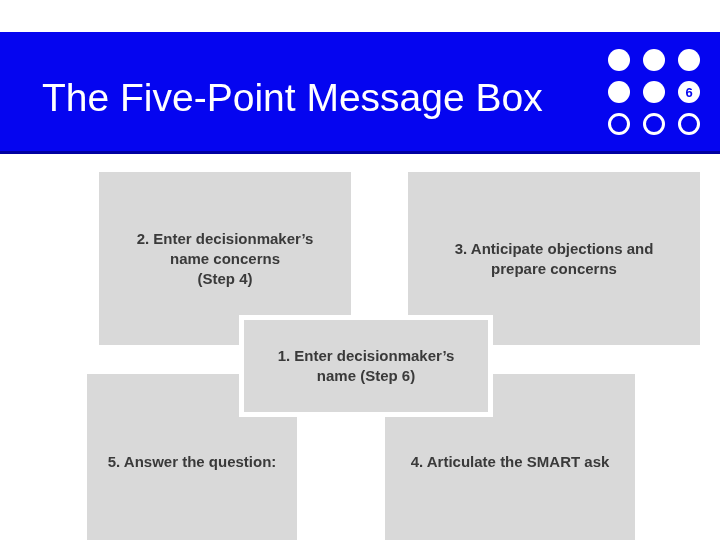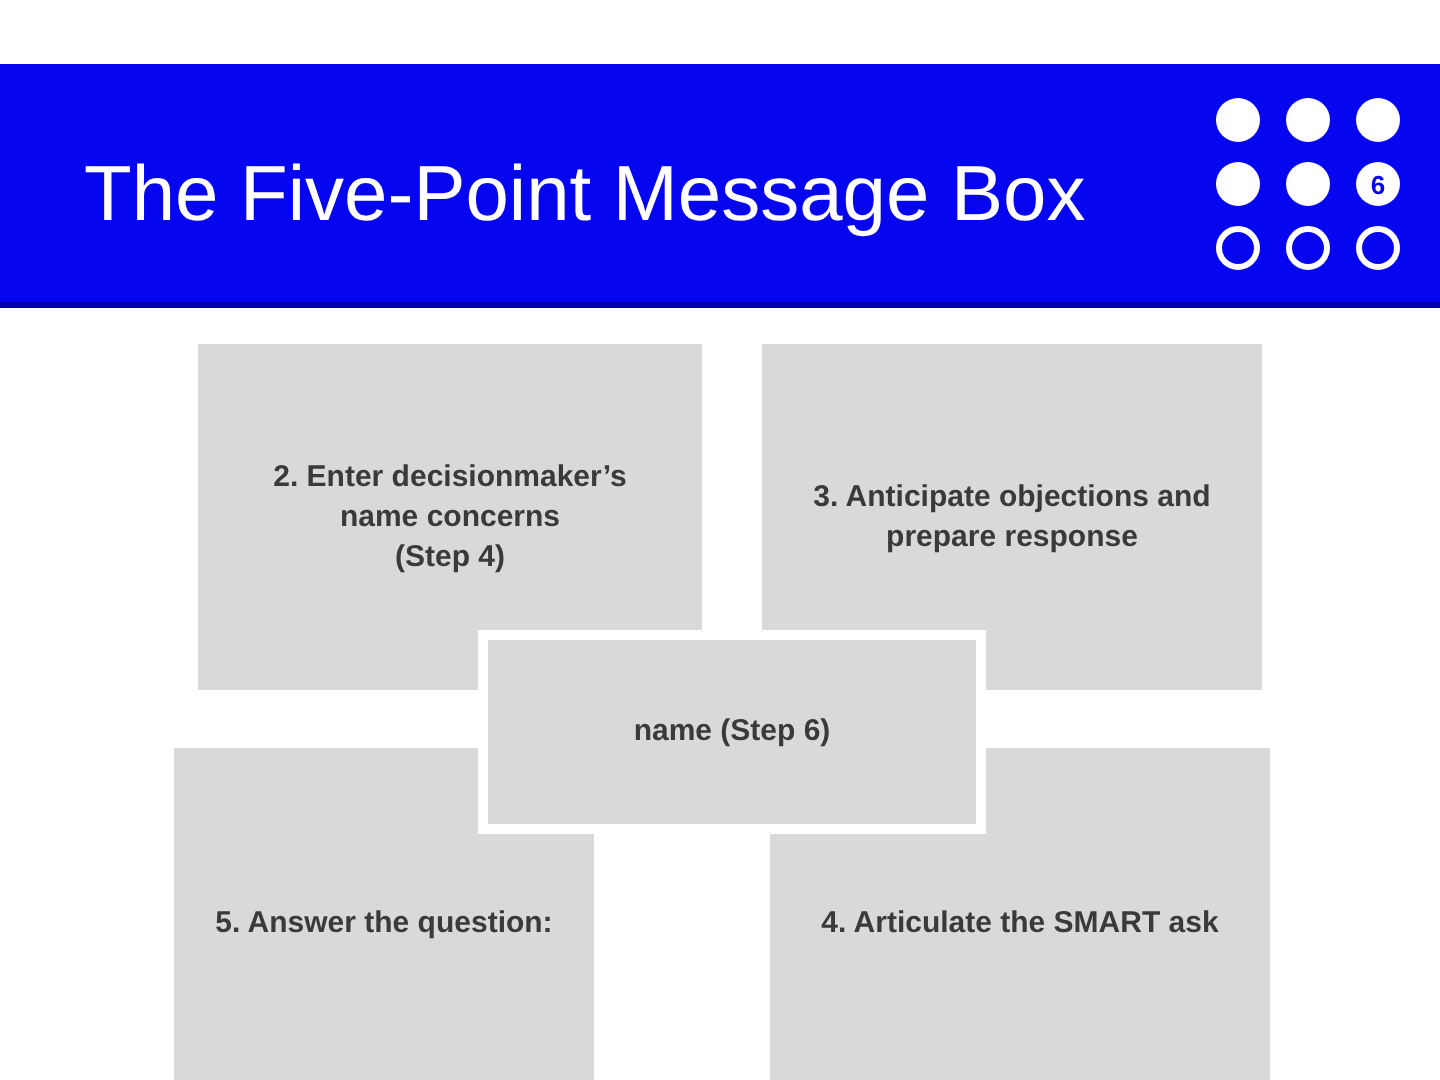--- a/index.html
+++ b/index.html
@@ -37,21 +37,21 @@
   }
 
   
   .mbox{
     position:absolute;background:#d9d9d9;
     display:flex;flex-direction:column;align-items:center;justify-content:center;
     text-align:center;color:#3a3a3a;font-size:15px;font-weight:700;line-height:20px;
   }
   .mbox .ln{width:100%;}
   .box-step2{left:99px;top:140px;width:252px;height:173px;}
-  .box-step3{left:381px;top:140px;width:250px;height:173px;}
+  .box-step3{left:408px;top:140px;width:292px;height:173px;}
   .box-step5{left:87px;top:342px;width:210px;height:175px;}
   .box-step4{left:385px;top:342px;width:250px;height:175px;}
   .box-step1{
     left:239px;top:283px;width:244px;height:92px;
     border:5px solid #ffffff;z-index:5;
   }
 
   
   .footer{
     position:absolute;left:0;bottom:0;width:720px;height:12px;
@@ -80,30 +80,31 @@
   </div>
 
   <div class="mbox box-step2">
     <div class="ln">2. Enter decisionmaker’s</div>
     <div class="ln">name concerns</div>
     <div class="ln">(Step 4)</div>
   </div>
 
   <div class="mbox box-step3">
     <div class="ln">3. Anticipate objections and</div>
-    <div class="ln">prepare response</div>
+    <div class="ln">prepare concerns</div>
   </div>
 
   <div class="mbox box-step5">
     <div class="ln">5. Answer the question:</div>
   </div>
 
   <div class="mbox box-step4">
     <div class="ln">4. Articulate the SMART ask</div>
   </div>
 
   <div class="mbox box-step1">
+    <div class="ln">1. Enter decisionmaker’s</div>
     <div class="ln">name (Step 6)</div>
   </div>
 
   <div class="footer"></div>
 
 </div>
 
 </body></html>

